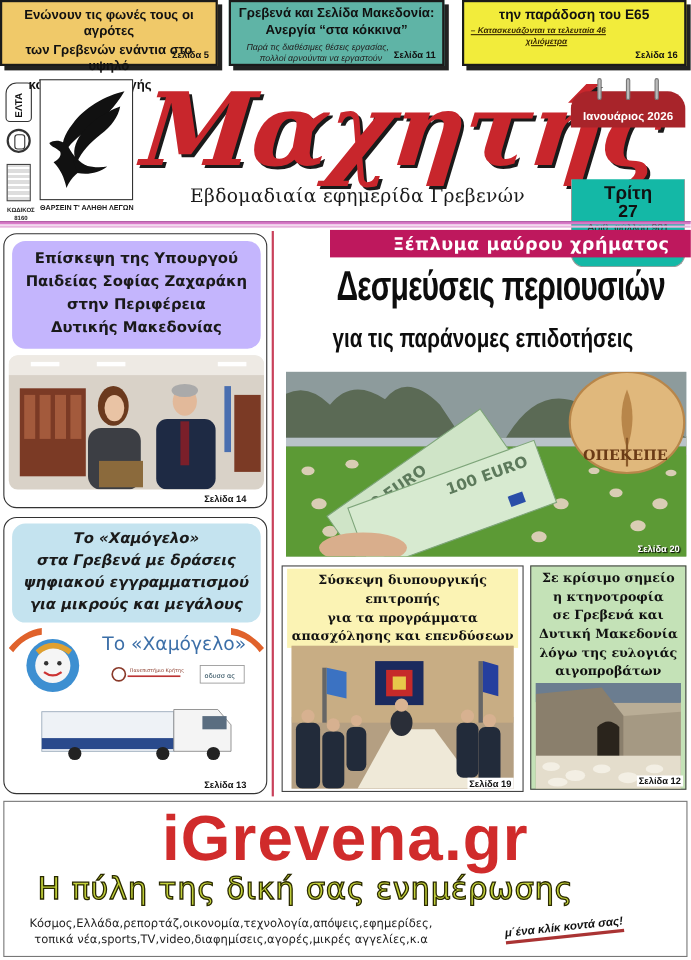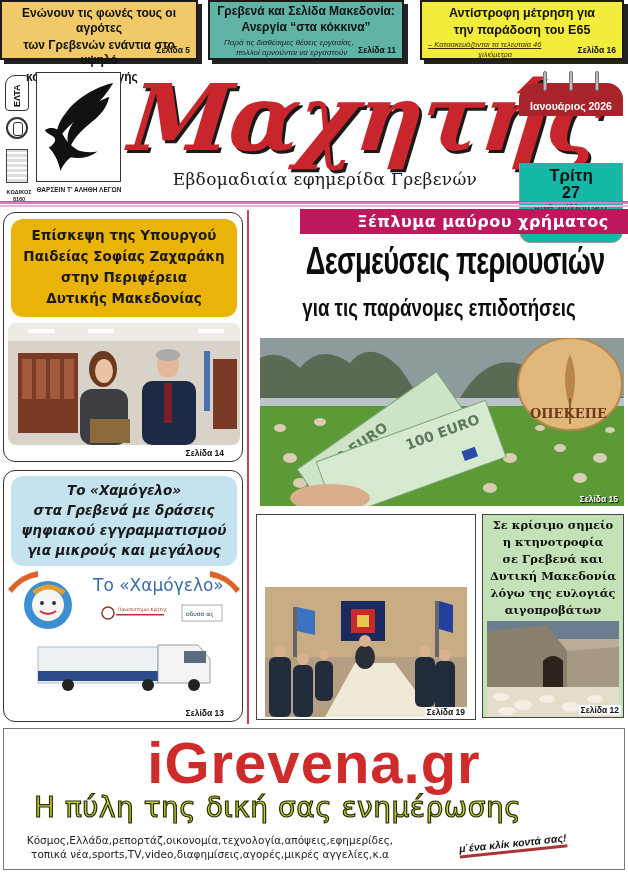--- a/index.html
+++ b/index.html
@@ -12,21 +12,21 @@
     .teaser .t-sub { font-family: "Liberation Sans", sans-serif; font-style: italic; font-size: 8px; line-height: 10px; color: #222; text-align: left; margin-top: 2px; }
     .teaser .t-page { position: absolute; right: 6px; bottom: 3px; font-family: "Liberation Sans", sans-serif; font-weight: bold; font-size: 8.5px; color: #111; }
     #teaser1 { left: 0; width: 198px; background: #f0c969; }
     #teaser1 .t-title { font-size: 12px; line-height: 15px; margin-top: 2px; }
     #teaser2 { left: 208px; width: 196px; background: #5fb4a6; }
     #teaser2 .t-title { font-size: 12px; line-height: 14px; }
     #teaser2 .t-title.big { font-size: 12px; line-height: 18px; }
     #teaser2 .t-sub { padding-left: 8px; }
     #teaser3 { left: 420px; width: 204px; background: #f2ec3b; }
     #teaser3 .t-title { font-size: 12.5px; line-height: 15px; margin-top: 2px; }
-    #teaser3 .t-sub { font-weight: normal; font-size: 7.5px; text-decoration: underline; color: #3a2a00; }
+    #teaser3 .t-sub { font-weight: bold; font-size: 7.5px; text-decoration: underline; color: #3a2a00; }
 
     
     .masthead { position: absolute; top: 65px; left: 0; width: 628px; height: 135px; }
     .left-marks { position: absolute; left: 2px; top: 6px; width: 30px; height: 150px; }
     .mark-mountain { position: absolute; left: 3px; top: 4px; width: 24px; height: 36px; border: 1.5px solid #333; border-radius: 10px 4px 4px 4px; }
     .mark-elta { position: absolute; left: 12px; top: 10px; font-size: 9px; font-weight: bold; transform: rotate(-90deg); transform-origin: left top; top: 36px; left: 10px; font-family: "Liberation Sans", sans-serif; }
     .mark-circle { position: absolute; left: 4px; top: 46px; width: 22px; height: 22px; border: 2px solid #333; border-radius: 50%; }
     .mark-circle::after { content: ""; position: absolute; left: 5px; top: 3px; width: 8px; height: 12px; border: 1.5px solid #333; border-radius: 3px; }
     .mark-stamp { position: absolute; left: 4px; top: 78px; width: 22px; height: 34px; border: 1px solid #444; background: repeating-linear-gradient(0deg, #ddd 0 3px, #fff 3px 5px); }
     .kodikos { position: absolute; left: 0; top: 118px; width: 34px; text-align: center; font-size: 5.5px; line-height: 7px; font-weight: bold; font-family: "Liberation Sans", sans-serif; color: #222; }
@@ -43,21 +43,21 @@
     .cal-date { font-family: "Liberation Sans", sans-serif; font-weight: bold; font-size: 16px; line-height: 16px; }
     .cal-issue, .cal-price { font-family: "Liberation Sans", sans-serif; font-size: 9.5px; line-height: 13px; color: #222; }
     .mast-rule { position: absolute; top: 201px; left: 0; width: 628px; height: 3px; background: #d97bc9; border-top: 1px solid #b05ca4; }
     .mast-rule2 { position: absolute; top: 205px; left: 0; width: 628px; height: 2px; background: #e8b5de; }
 
     
     .card { position: absolute; border: 1px solid #333; border-radius: 12px; background: #fff; }
     .card .hbox { position: absolute; border-radius: 12px; text-align: center; font-family: "DejaVu Sans", sans-serif; font-weight: bold; color: #1a1a1a; }
     .card .page { position: absolute; font-family: "Liberation Sans", sans-serif; font-weight: bold; font-size: 8.5px; color: #111; }
     #card1 { left: 3px; top: 212px; width: 240px; height: 250px; }
-    #card1 .hbox { left: 7px; top: 6px; width: 226px; height: 98px; background: #eab308; font-size: 13.5px; line-height: 21px; padding-top: 6px; }
+    #card1 .hbox { left: 7px; top: 6px; width: 226px; height: 98px; background: #c4b5fd; font-size: 13.5px; line-height: 21px; padding-top: 6px; }
     #card1 .photo { position: absolute; left: 4px; top: 110px; width: 232px; height: 122px; border-radius: 8px; overflow: hidden; background: linear-gradient(180deg, #e9e6e0 0 15%, #d9d2c8 15% 100%); }
     #card1 .page { right: 18px; bottom: 3px; }
     #card2 { left: 3px; top: 470px; width: 240px; height: 252px; }
     #card2 .hbox { left: 7px; top: 5px; width: 226px; height: 90px; background: #c4e3ef; font-size: 13.5px; line-height: 20px; padding-top: 4px; font-style: italic; }
     #card2 .page { right: 18px; bottom: 3px; }
 
     .col-rule { position: absolute; left: 247px; top: 210px; width: 2px; height: 514px; background: #c9415b; }
 
     
     .kicker { position: absolute; left: 256px; top: 209px; width: 366px; height: 25px; background: #be185d; color: #fff; text-align: center; font-family: "DejaVu Sans", sans-serif; font-weight: bold; font-size: 16px; line-height: 26px; letter-spacing: 0.5px; margin-left: 44px; }
@@ -95,21 +95,20 @@
 
 <div class="teaser" id="teaser2">
   <div class="t-title">Γρεβενά και Σελίδα Μακεδονία:</div>
   <div class="t-title big">Ανεργία “στα κόκκινα”</div>
   <div class="t-sub">Παρά τις διαθέσιμες θέσεις εργασίας,</div>
   <div class="t-sub" style="padding-left:20px;margin-top:0">πολλοί αρνούνται να εργαστούν</div>
   <div class="t-page">Σελίδα 11</div>
 </div>
 
 <div class="teaser" id="teaser3">
-  <div class="t-title">Αντίστροφη μέτρηση για</div>
   <div class="t-title">την παράδοση του Ε65</div>
   <div class="t-sub">– Κατασκευάζονται τα τελευταία 46</div>
   <div class="t-sub" style="padding-left:50px;margin-top:0">χιλιόμετρα</div>
   <div class="t-page">Σελίδα 16</div>
 </div>
 
 <div class="masthead">
   <div class="left-marks">
     <div class="mark-mountain"></div>
     <div class="mark-elta">ΕΛΤΑ</div>
@@ -250,24 +249,30 @@
       <rect x="60" y="95" width="180" height="60" fill="#d7ead0" stroke="#7ea57a" stroke-width="1"></rect>
       <text x="150" y="115" font-family="DejaVu Sans, sans-serif" font-size="14" font-weight="bold" fill="#5d7a5c">100 EURO</text>
       <rect x="200" y="135" width="14" height="10" fill="#2a4ea8"></rect>
     </g>
     <ellipse cx="70" cy="160" rx="40" ry="14" fill="#d9ae8c"></ellipse>
     <ellipse cx="310" cy="46" rx="52" ry="46" fill="#e0b87c" stroke="#b8864a" stroke-width="2"></ellipse>
     <path d="M310 16 Q300 40 310 70 Q320 40 310 16 Z" fill="#b8864a"></path>
     <line x1="310" y1="60" x2="310" y2="86" stroke="#8a5a2a" stroke-width="2"></line>
     <text x="270" y="80" font-family="DejaVu Serif, serif" font-size="13" font-weight="bold" fill="#6a3a16">ΟΠΕΚΕΠΕ</text>
   </svg>
-  <div class="lead-page">Σελίδα 15</div>
+  <div class="lead-page">Σελίδα 20</div>
 </div>
 
 <div class="story3">
+  <div class="hbox">
+    <div>Σύσκεψη διυπουργικής επιτροπής</div>
+    <div>για τα προγράμματα</div>
+    <div>απασχόλησης και επενδύσεων</div>
+    <div>στη Δυτική Μακεδονία</div>
+  </div>
   <div class="photo">
     <svg width="202" height="130" viewBox="0 0 202 130">
       <rect x="0" y="0" width="202" height="70" fill="#c8ad84"></rect>
       <rect x="76" y="14" width="44" height="40" fill="#1b2a5e"></rect>
       <rect x="86" y="22" width="24" height="24" fill="#c62a2a"></rect>
       <rect x="92" y="28" width="12" height="12" fill="#e7c84a"></rect>
       <rect x="28" y="20" width="4" height="50" fill="#666"></rect>
       <path d="M32 20 L50 24 L50 48 L32 44 Z" fill="#3b72c2"></path>
       <rect x="170" y="14" width="4" height="56" fill="#666"></rect>
       <path d="M174 14 L188 18 L188 46 L174 42 Z" fill="#253f9e"></path>

